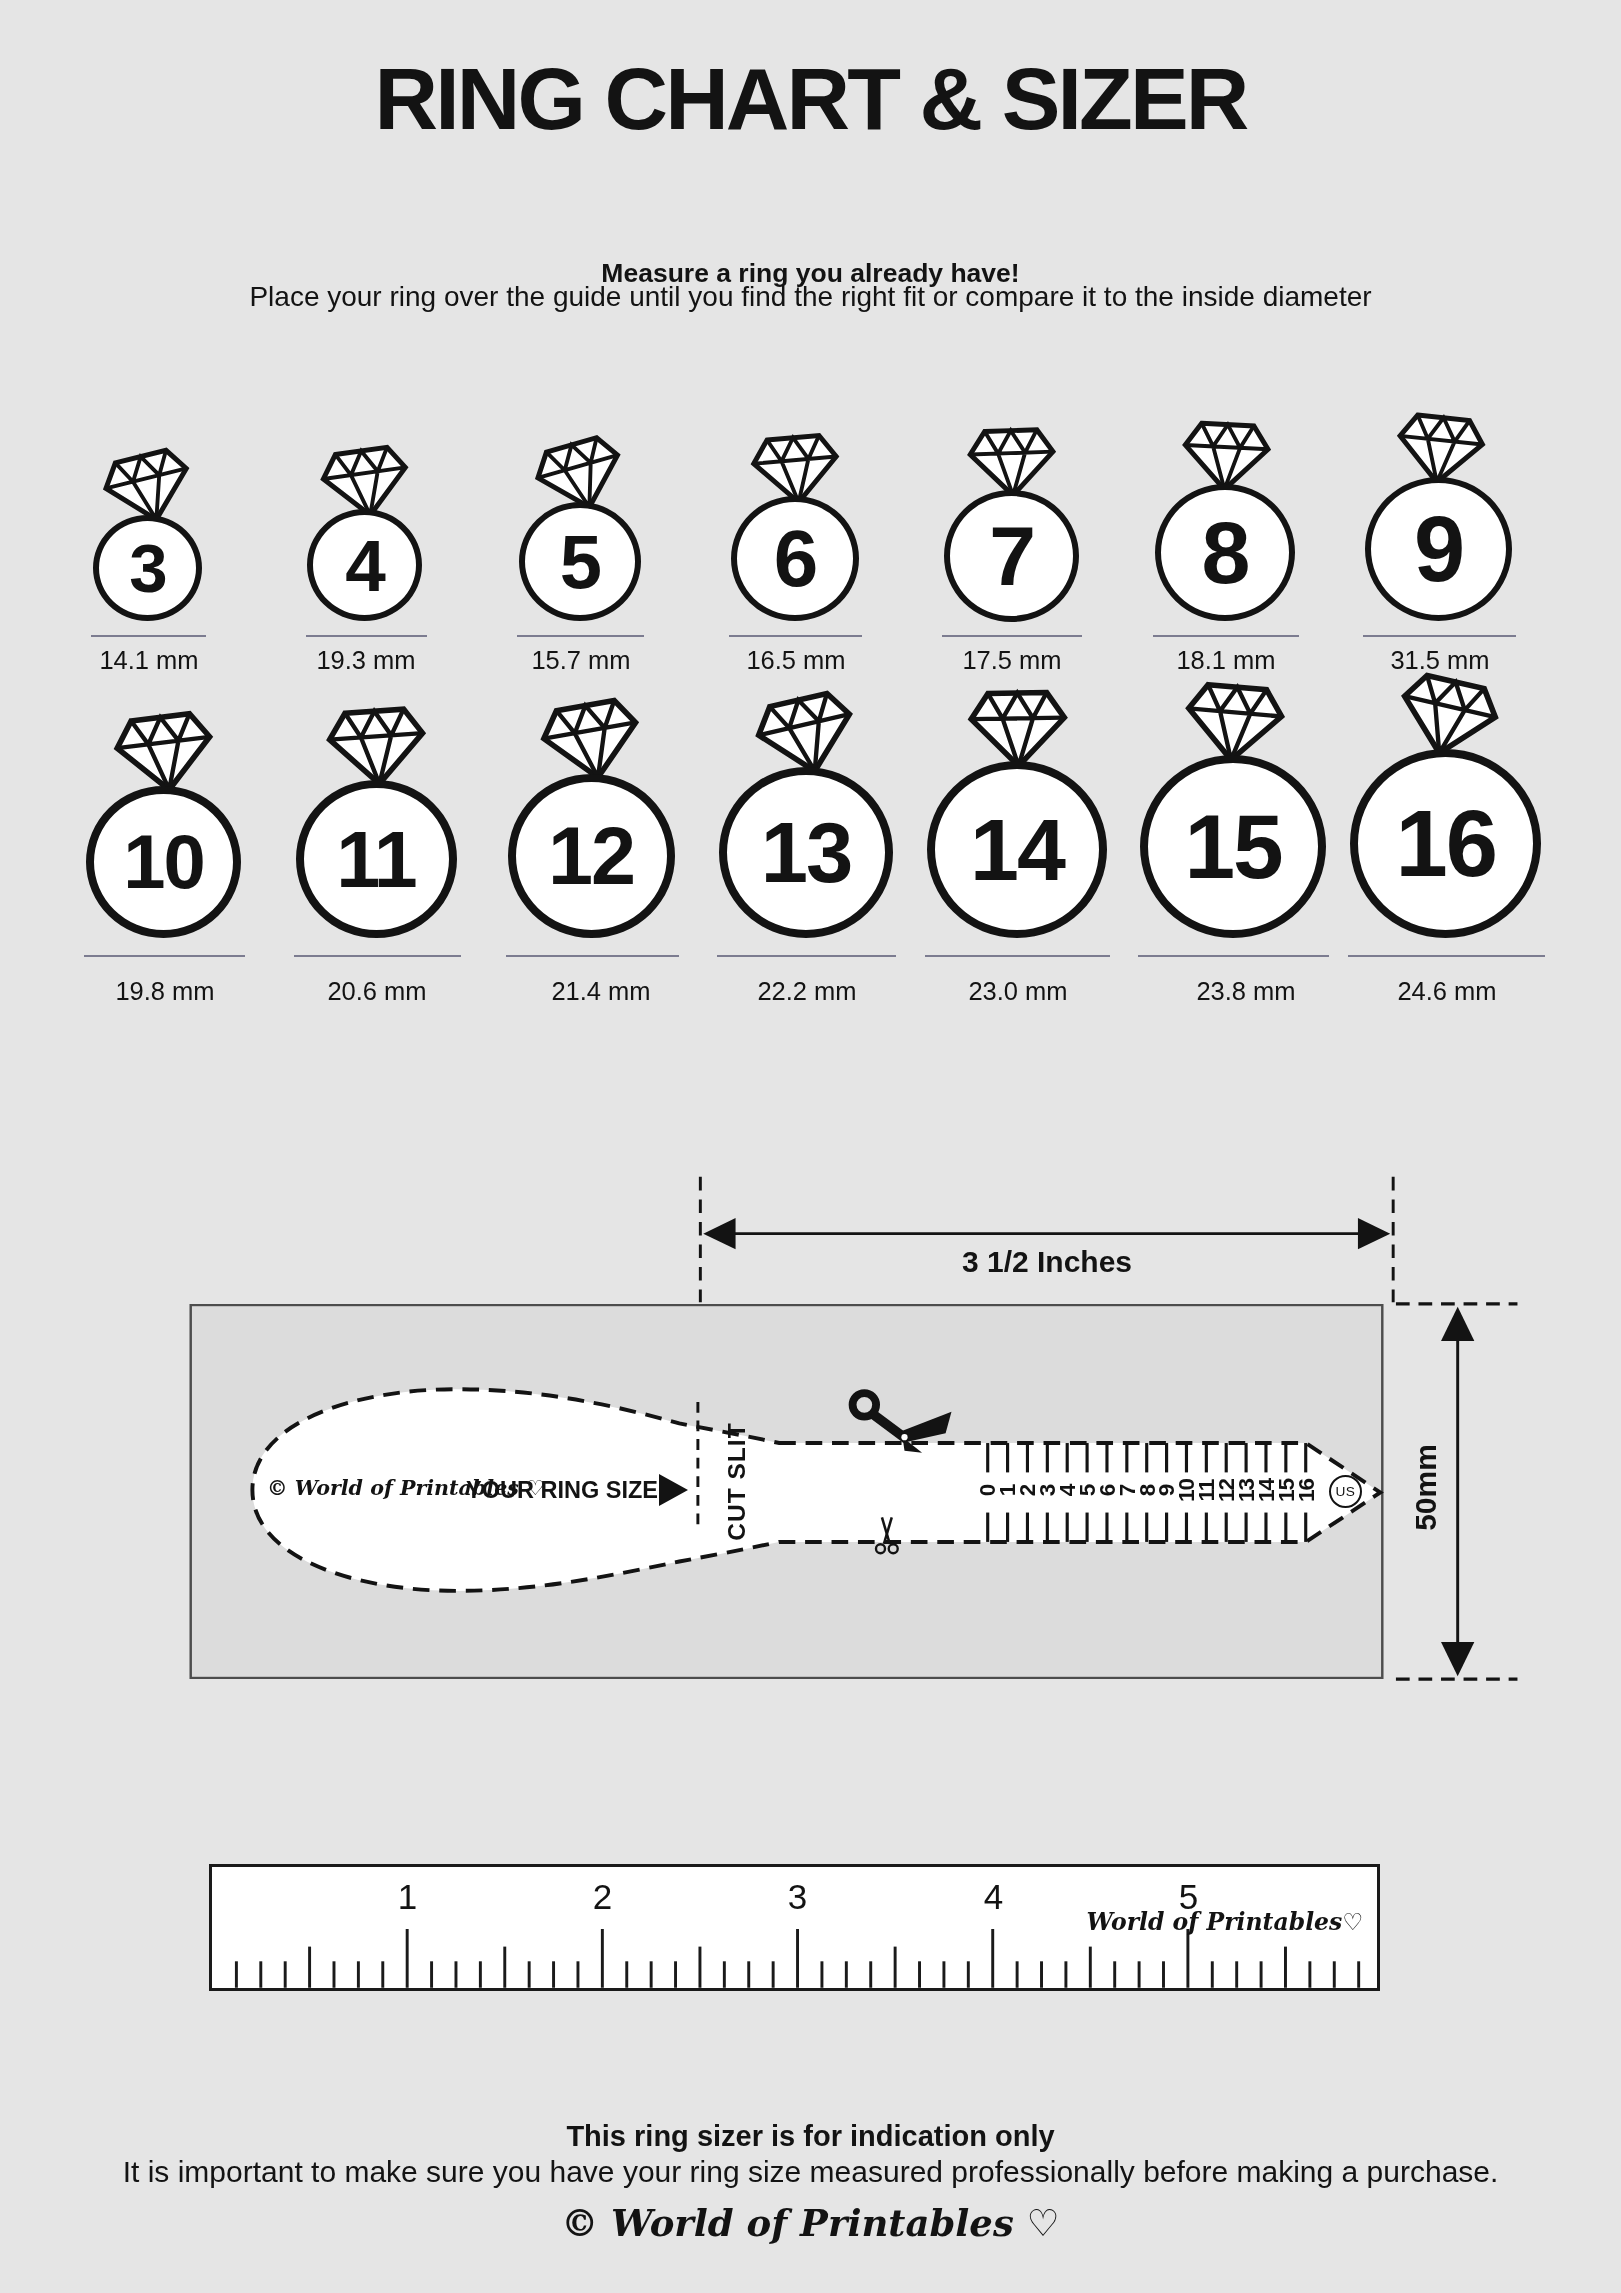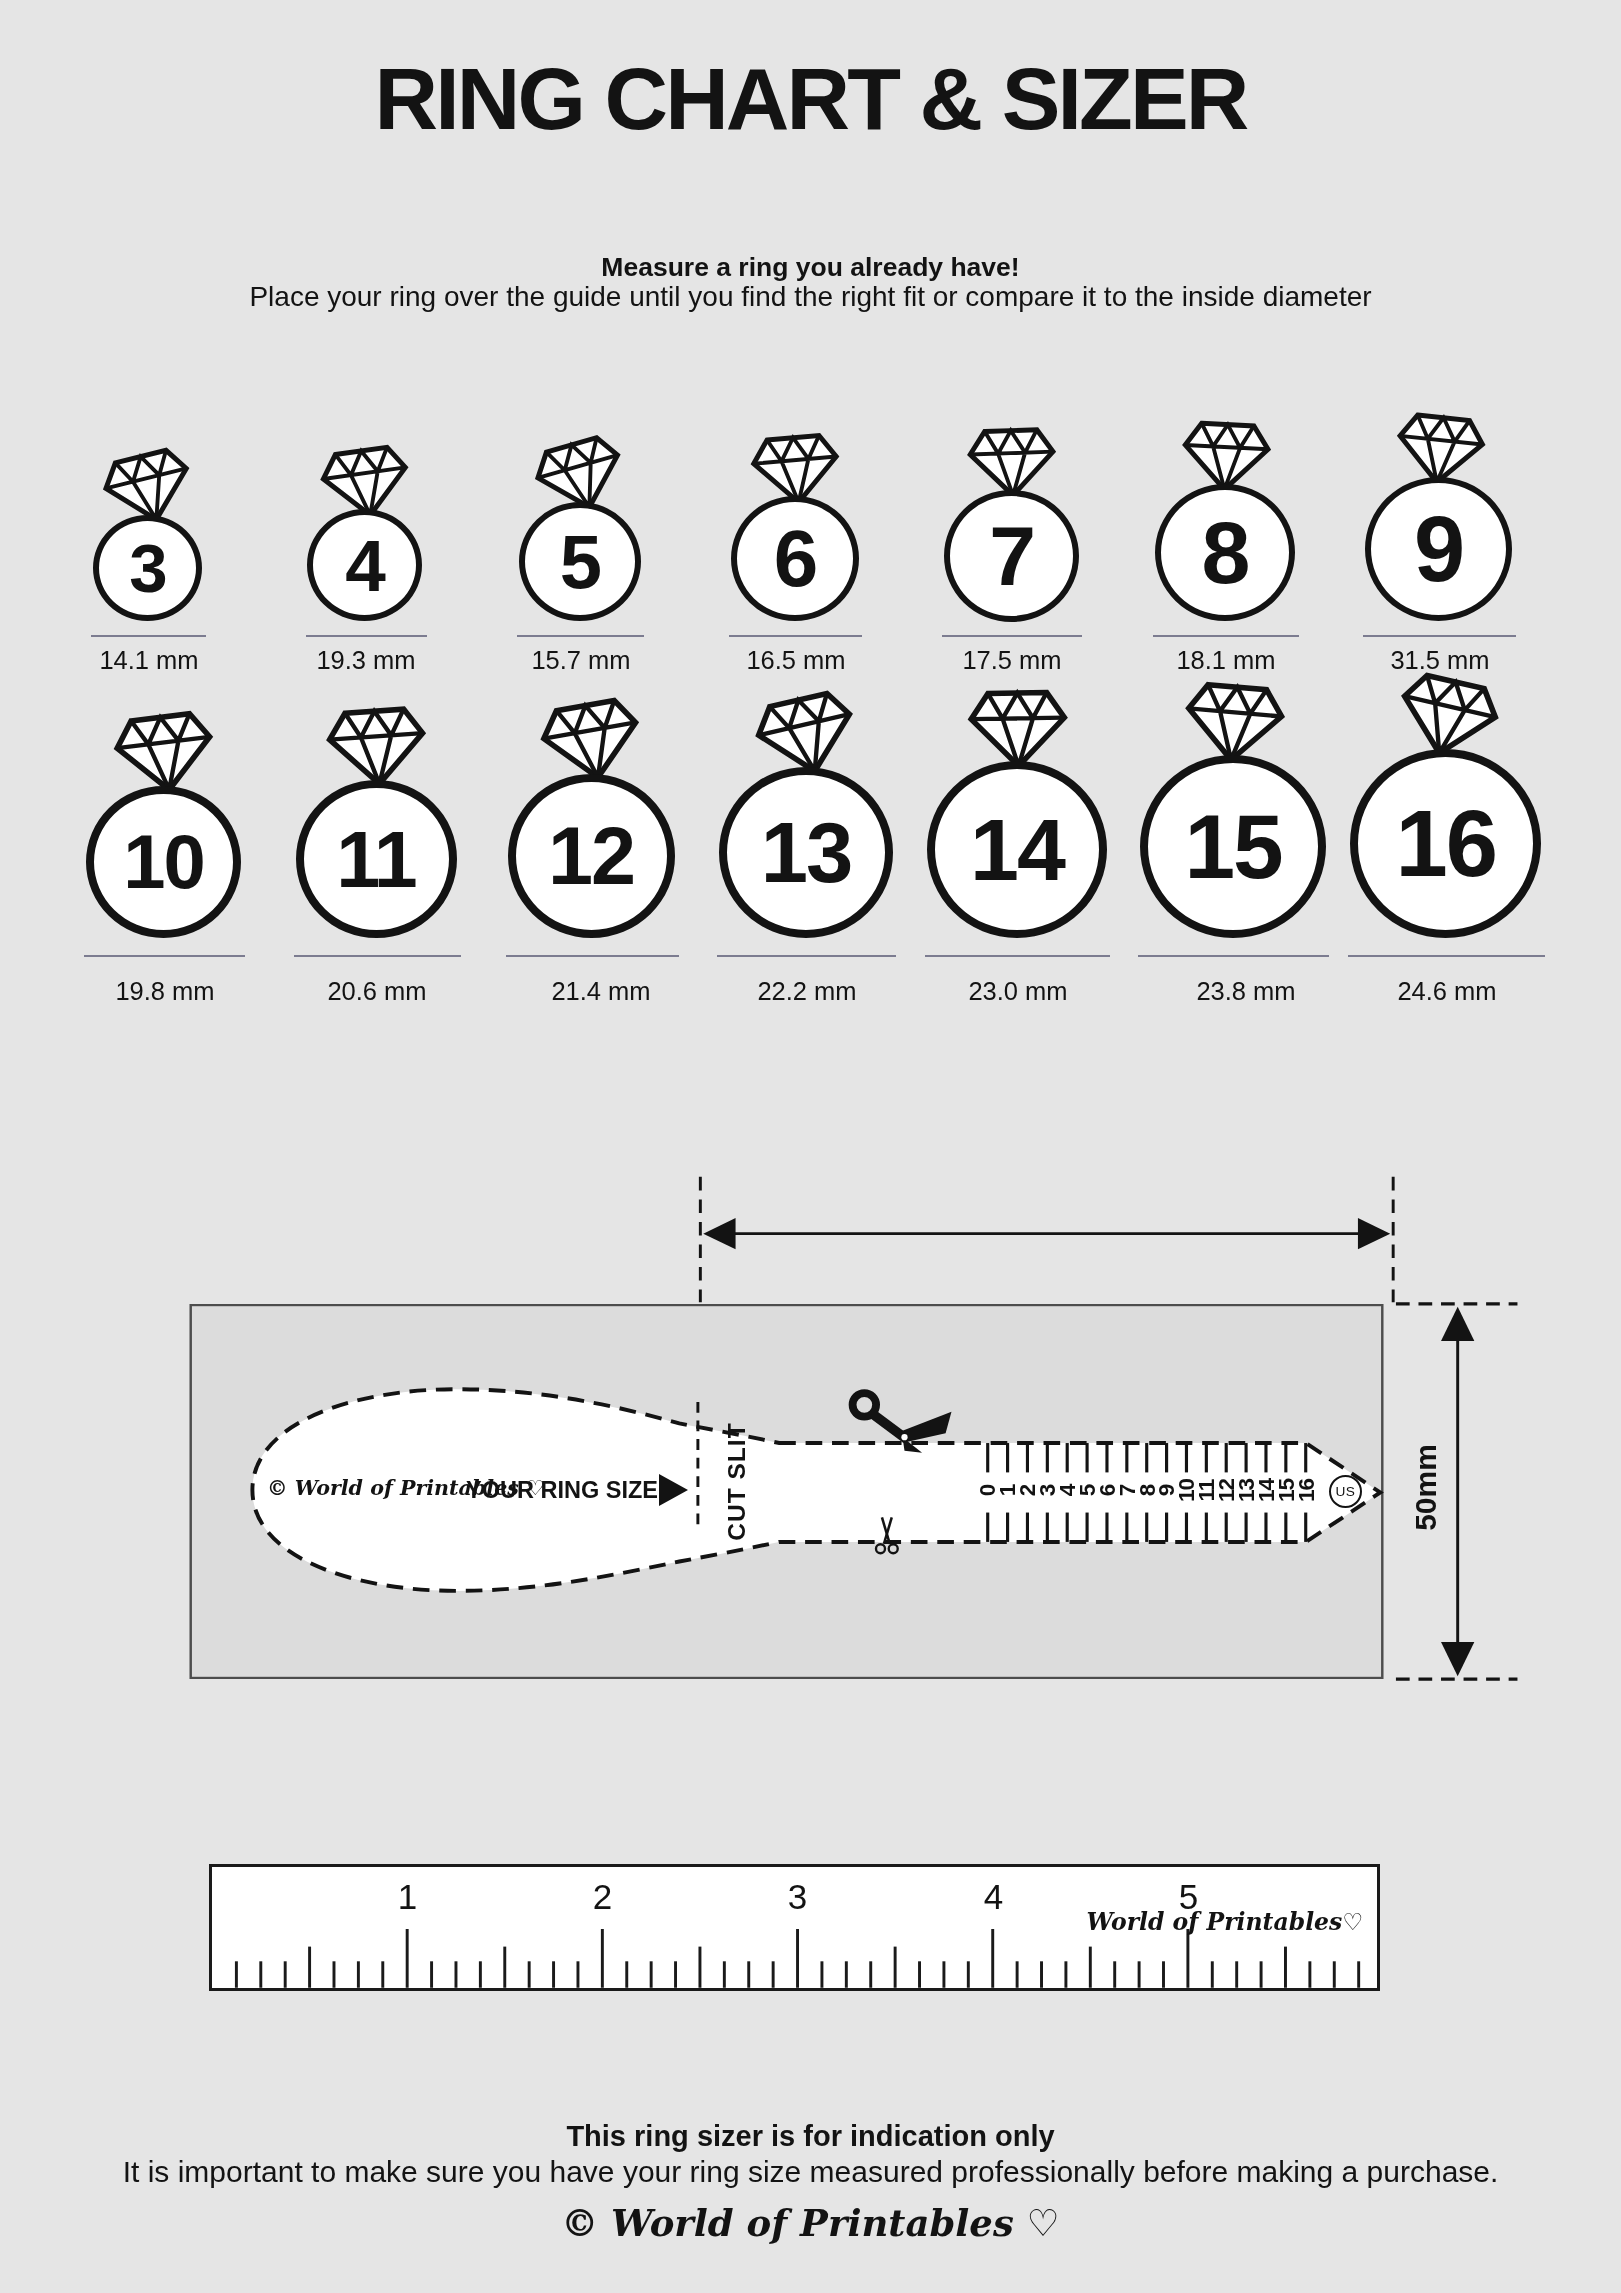--- a/index.html
+++ b/index.html
@@ -4,21 +4,21 @@
 <style>
   html,body{margin:0;padding:0;background:#888;}
   #page{
     position:relative;width:1621px;height:2294px;background:#e5e5e5;
     font-family:"Liberation Sans","DejaVu Sans",sans-serif;color:#131313;
     overflow:hidden;margin:0 auto;
   }
   .abs{position:absolute;}
   .center{left:0;width:1621px;text-align:center;}
   #title{top:51px;font-size:88px;font-weight:700;letter-spacing:-2.9px;line-height:1.1;}
-  #intro-bold{top:252px;font-size:26.5px;font-weight:700;}
+  #intro-bold{top:258px;font-size:26.5px;font-weight:700;}
   #intro-line{top:281px;font-size:28px;font-weight:400;}
   .ring-wrap{position:absolute;width:216px;}
   .ring-circle{position:absolute;border-style:solid;border-color:#131313;border-radius:50%;
     display:flex;align-items:center;justify-content:center;background:#fff;}
   .ring-num{font-weight:700;letter-spacing:-2px;line-height:1;}
   .ring-underline{position:absolute;height:2px;background:#7c7c90;}
   .ring-mm{position:absolute;font-size:25.5px;text-align:center;white-space:nowrap;}
   .ring-diamond{position:absolute;}
   .dim-label{font-weight:700;white-space:nowrap;}
   #inches-label{top:1245px;left:763px;width:568px;text-align:center;font-size:30px;}
@@ -210,20 +210,21 @@
       </div>
     </div>
 
   <svg class="abs" id="dim-width-svg" style="left:676px;top:1171px" width="765" height="137" viewBox="0 0 780 140">
     <line x1="24" y1="6" x2="24" y2="134" stroke="#131313" stroke-width="3" stroke-dasharray="14 9"></line>
     <line x1="732" y1="6" x2="732" y2="134" stroke="#131313" stroke-width="3" stroke-dasharray="14 9"></line>
     <line x1="52" y1="64" x2="704" y2="64" stroke="#131313" stroke-width="3"></line>
     <polygon points="27,64 60,48 60,80" fill="#131313"></polygon>
     <polygon points="729,64 696,48 696,80" fill="#131313"></polygon>
   </svg>
+  <div class="abs dim-label" id="inches-label">3 1/2 Inches</div>
 
   <svg class="abs" id="sizer-svg" style="left:189px;top:1304px" width="1195" height="375" viewBox="0 0 1219 383">
     <rect x="1" y="1" width="1217" height="381" fill="#dcdcdc" stroke="#4d4d4d" stroke-width="2.5"></rect>
 
     <path d="M 602,142 L 1140,142 L 1216,192.5 L 1140,243 L 602,243
          C 565,251 532,257 500,263
          C 432,277 358,293 272,293
          C 168,293 64,259 64,190
          C 64,121 168,87 272,87
          C 358,87 432,103 500,122

